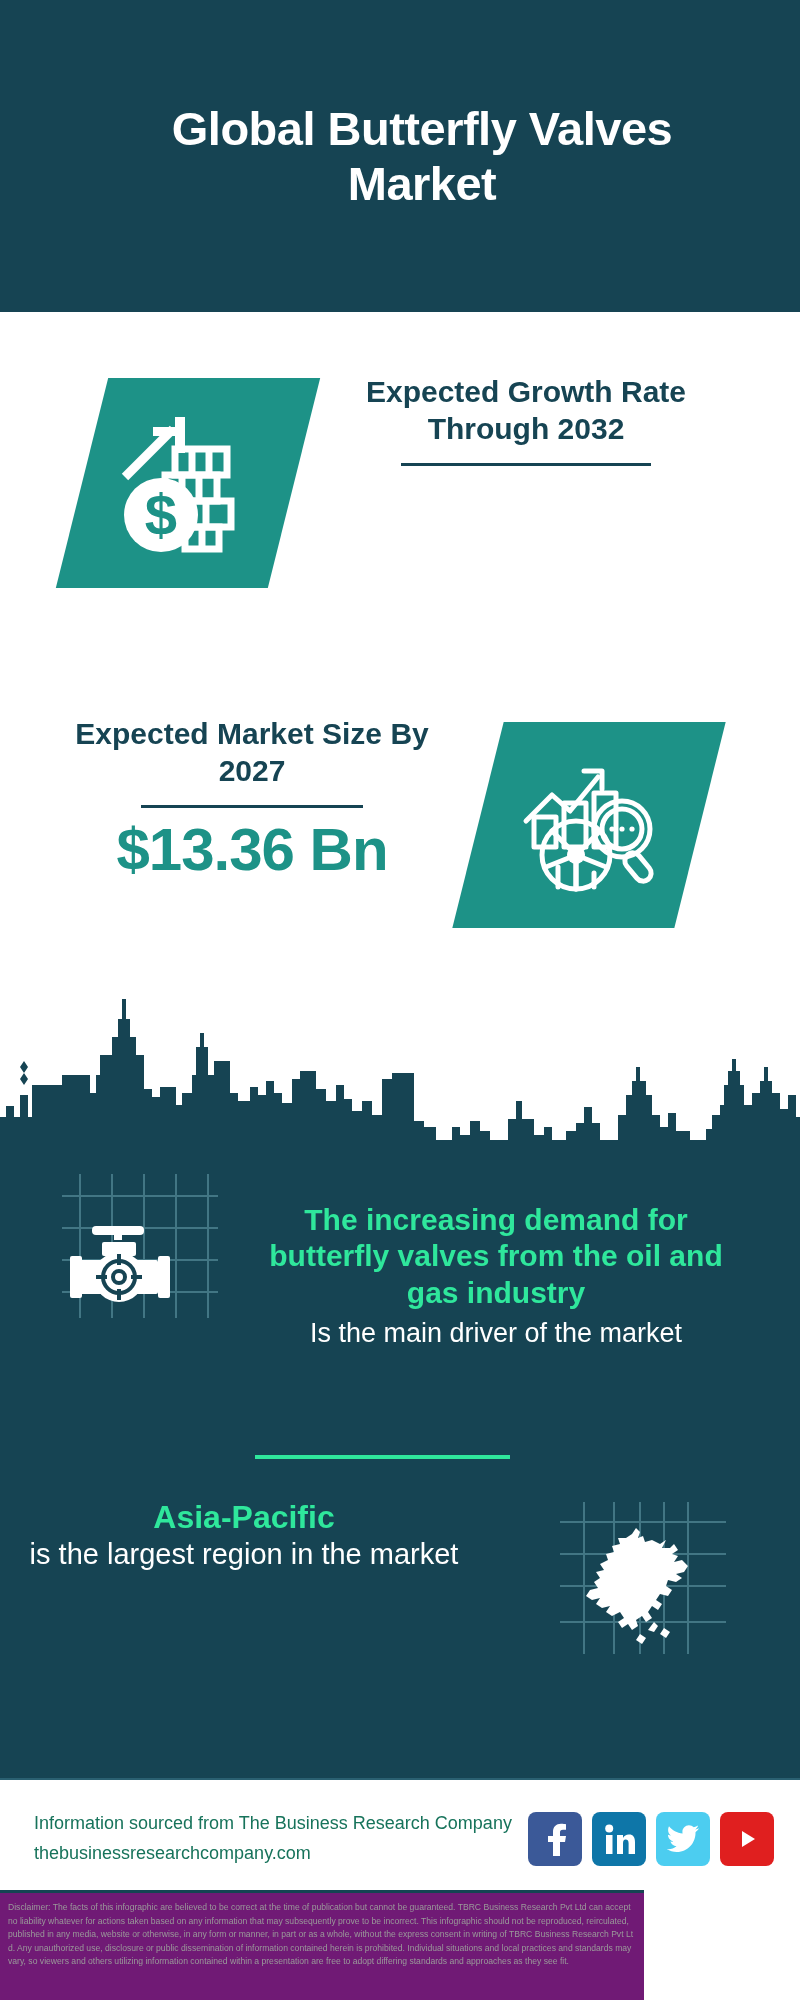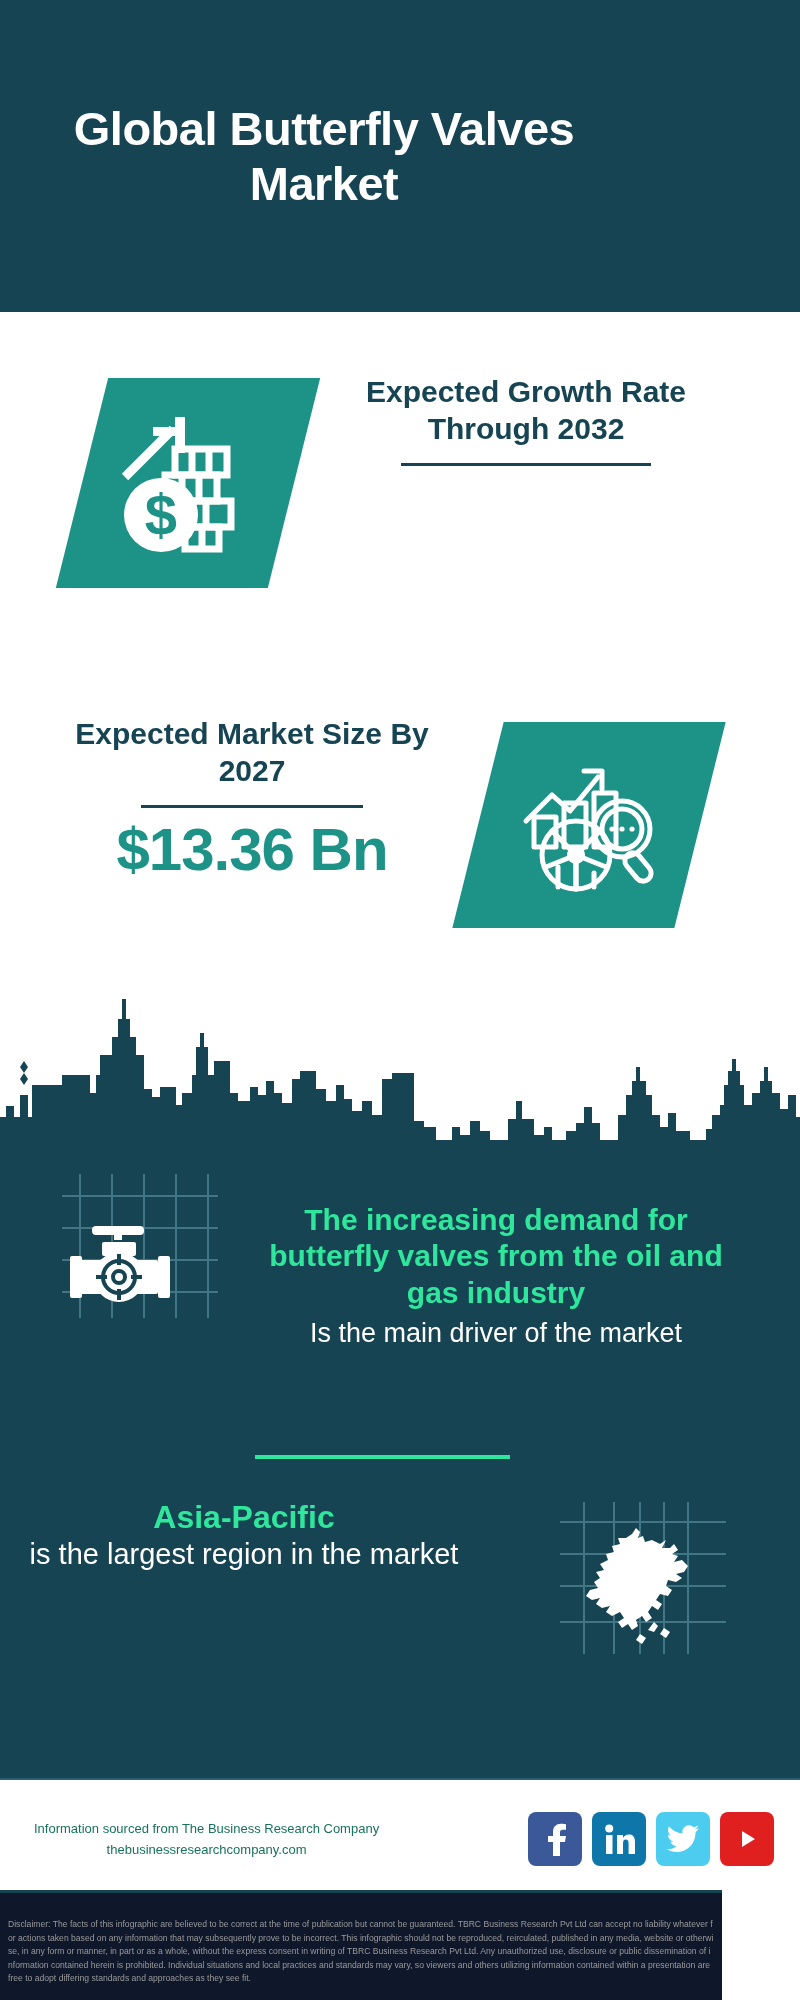--- a/index.html
+++ b/index.html
@@ -8,21 +8,21 @@
     height: 2000px;
     background: #ffffff;
     font-family: "Liberation Sans", sans-serif;
   }
   .page { position: relative; width: 800px; height: 2000px; overflow: hidden; background:#fff; }
 
   
   .header {
     position: absolute; left: 0; top: 0; width: 800px; height: 312px;
     background: #164453;
-    display: flex; align-items: center;  padding-left: 44px;
+    display: flex; align-items: center; justify-content: center; padding-left: 44px;
   }
   .header-title {
     color: #ffffff;
     font-size: 47px;
     font-weight: bold;
     line-height: 1.18;
     text-align: center;
     letter-spacing: -0.5px;
     width: 560px;
   }
@@ -107,34 +107,34 @@
 
   
   .footer {
     position: absolute; left: 0; top: 1778px; width: 800px; height: 112px;
     background: #ffffff; border-top: 2px solid #2a6071;
   }
   .footer-inner {
     position: absolute; left: 34px; top: 28px; width: 740px; height: 62px;
     display: flex; align-items: center; justify-content: space-between;
   }
-  .footer-text { color: #17735b; font-size: 13px; line-height: 1.65; text-align: center; }
+  .footer-text { color: #17735b; font-size: 18px; line-height: 1.65; }
   .social-row { display: flex; gap: 10px; align-items: center; }
   .social {
     width: 54px; height: 54px; border-radius: 8px;
     display: flex; align-items: center; justify-content: center;
   }
   .s-fb { background: #3b5998; }
   .s-li { background: #0e76a8; }
   .s-tw { background: #4ccdf0; }
   .s-yt { background: #e01f1f; }
 
   .disclaimer-wrap {
-    position: absolute; left: 0; top: 1890px; width: 722px; height: 110px;
-    background: #0f172a; border-top: 3px solid #164453; padding: 25px 8px 0 8px;
+    position: absolute; left: 0; top: 1890px; width: 644px; height: 110px;
+    background: #701a75; border-top: 3px solid #164453; padding: 8px 8px 0 8px;
   }
   .disclaimer {
     color: #9a9a9a; font-size: 8.6px; line-height: 1.58; text-align: left;
     word-break: break-all;
   }
 </style>
 </head>
 <body>
 
 <div class="page">

